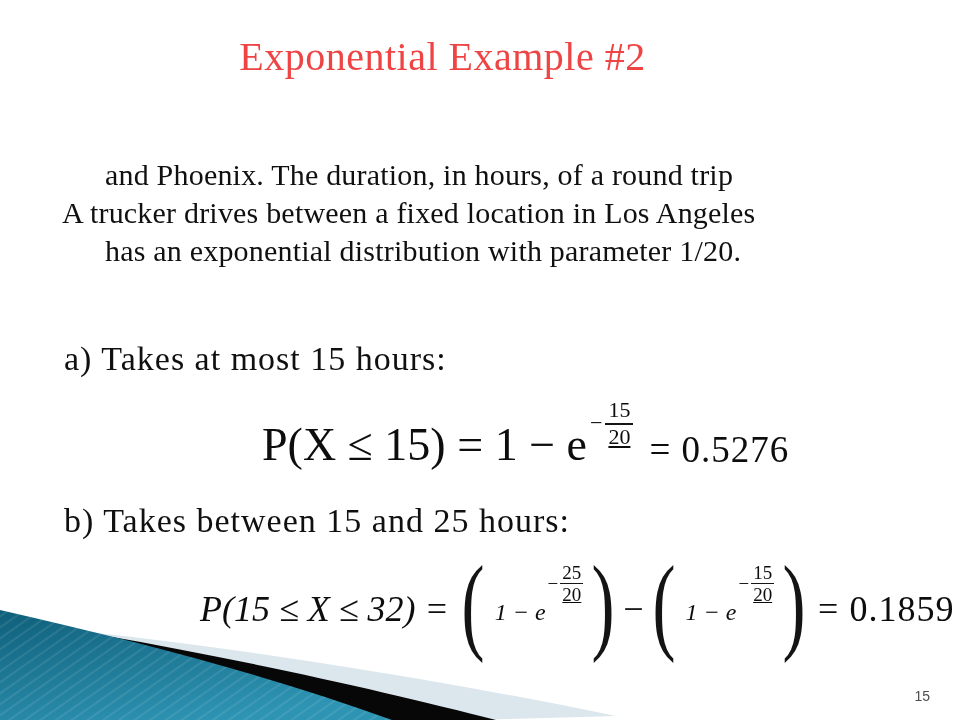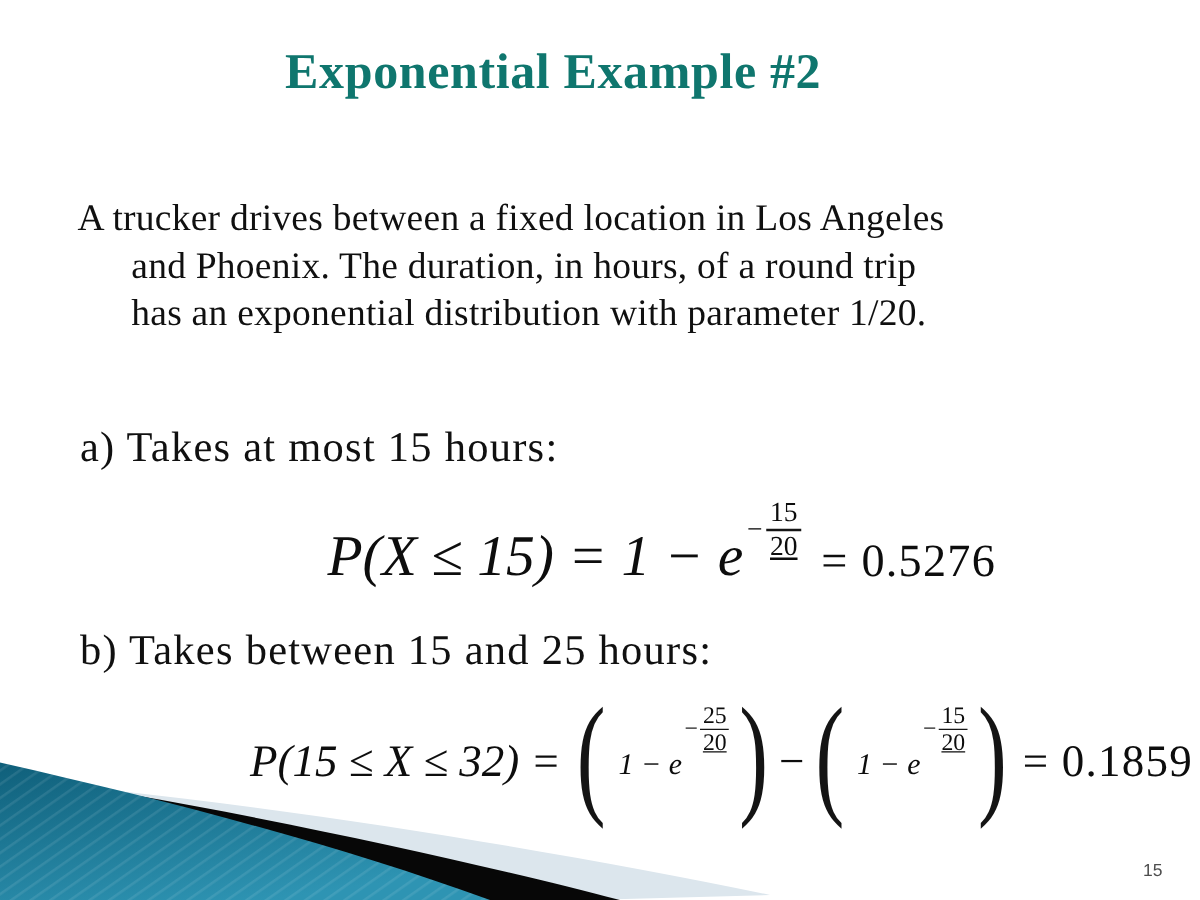--- a/index.html
+++ b/index.html
@@ -4,40 +4,40 @@
 <style>
   html,body { margin:0; padding:0; background:#888; }
   .slide {
     position:relative; width:960px; height:720px; margin:0 auto;
     background:#ffffff; overflow:hidden;
     font-family:"Liberation Serif", serif; color:#0d0d0d;
   }
   
   .title {
     position:absolute; top:33px; left:0; width:885px;
-    text-align:center; font-size:40px; font-weight:700;
-    letter-spacing:0.5px; color:#0f766e;
+    text-align:center; font-size:40px; font-weight:400;
+    letter-spacing:0.5px; color:#ef4444;
   }
   
   .para {
     position:absolute; left:62px; top:156px; width:860px;
     font-size:30px; line-height:38px; letter-spacing:0.2px; color:#101010;
   }
   .para .line { white-space:nowrap; }
   .para .line.cont { padding-left:43px; }
   
   .item { position:absolute; left:64px; font-size:34px; letter-spacing:1px; color:#101010; white-space:nowrap; }
   .item-a { top:340px; }
   .item-b { top:502px; }
   
   .f1 {
     position:absolute; left:262px; top:398px; height:70px;
     display:flex; align-items:flex-end;
   }
-  .f1 .prefix { font-style:italic; font-size:46px; line-height:1; }
+  .f1 .prefix { font-size:46px; line-height:1; }
   .f1 .result { font-size:37px; line-height:1; margin-left:12px; letter-spacing:1px; }
   .sup {
     display:inline-flex; align-items:center; gap:3px;
     font-size:22px; line-height:1.02; margin:0 4px 20px 3px;
   }
   .frac { display:inline-flex; flex-direction:column; align-items:center; }
   .frac .num { border-bottom:2px solid #151515; padding:0 3px 1px; }
   .frac .den { padding-top:1px;text-decoration:underline; }
   
   .f2 {
@@ -85,22 +85,22 @@
     </defs>
     <path d="M 88,632 C 280,653 470,686 616,716 L 470,720 L 0,720 Z" fill="#dce6ed"></path>
     <path d="M 101,635 C 250,661 392,693 496,720 L 0,720 Z" fill="#070707"></path>
     <path d="M 0,610 C 150,644 276,678 392,720 L 0,720 Z" fill="url(#tealGrad)"></path>
     <path d="M 0,610 C 150,644 276,678 392,720 L 0,720 Z" fill="url(#stripes)"></path>
   </svg>
 
   <div class="title">Exponential Example #2</div>
 
   <div class="para">
+    <div class="line cont">and Phoenix. The duration, in hours, of a round trip</div>
     <div class="line">A trucker drives between a fixed location in Los Angeles</div>
-    <div class="line cont">and Phoenix. The duration, in hours, of a round trip</div>
     <div class="line cont">has an exponential distribution with parameter 1/20.</div>
   </div>
 
   <div class="item item-a">a) Takes at most 15 hours:</div>
 
   <div class="f1">
     <span class="prefix">P(X ≤ 15) = 1 − e</span>
     <span class="sup">
       <span>−</span>
       <span class="frac">

